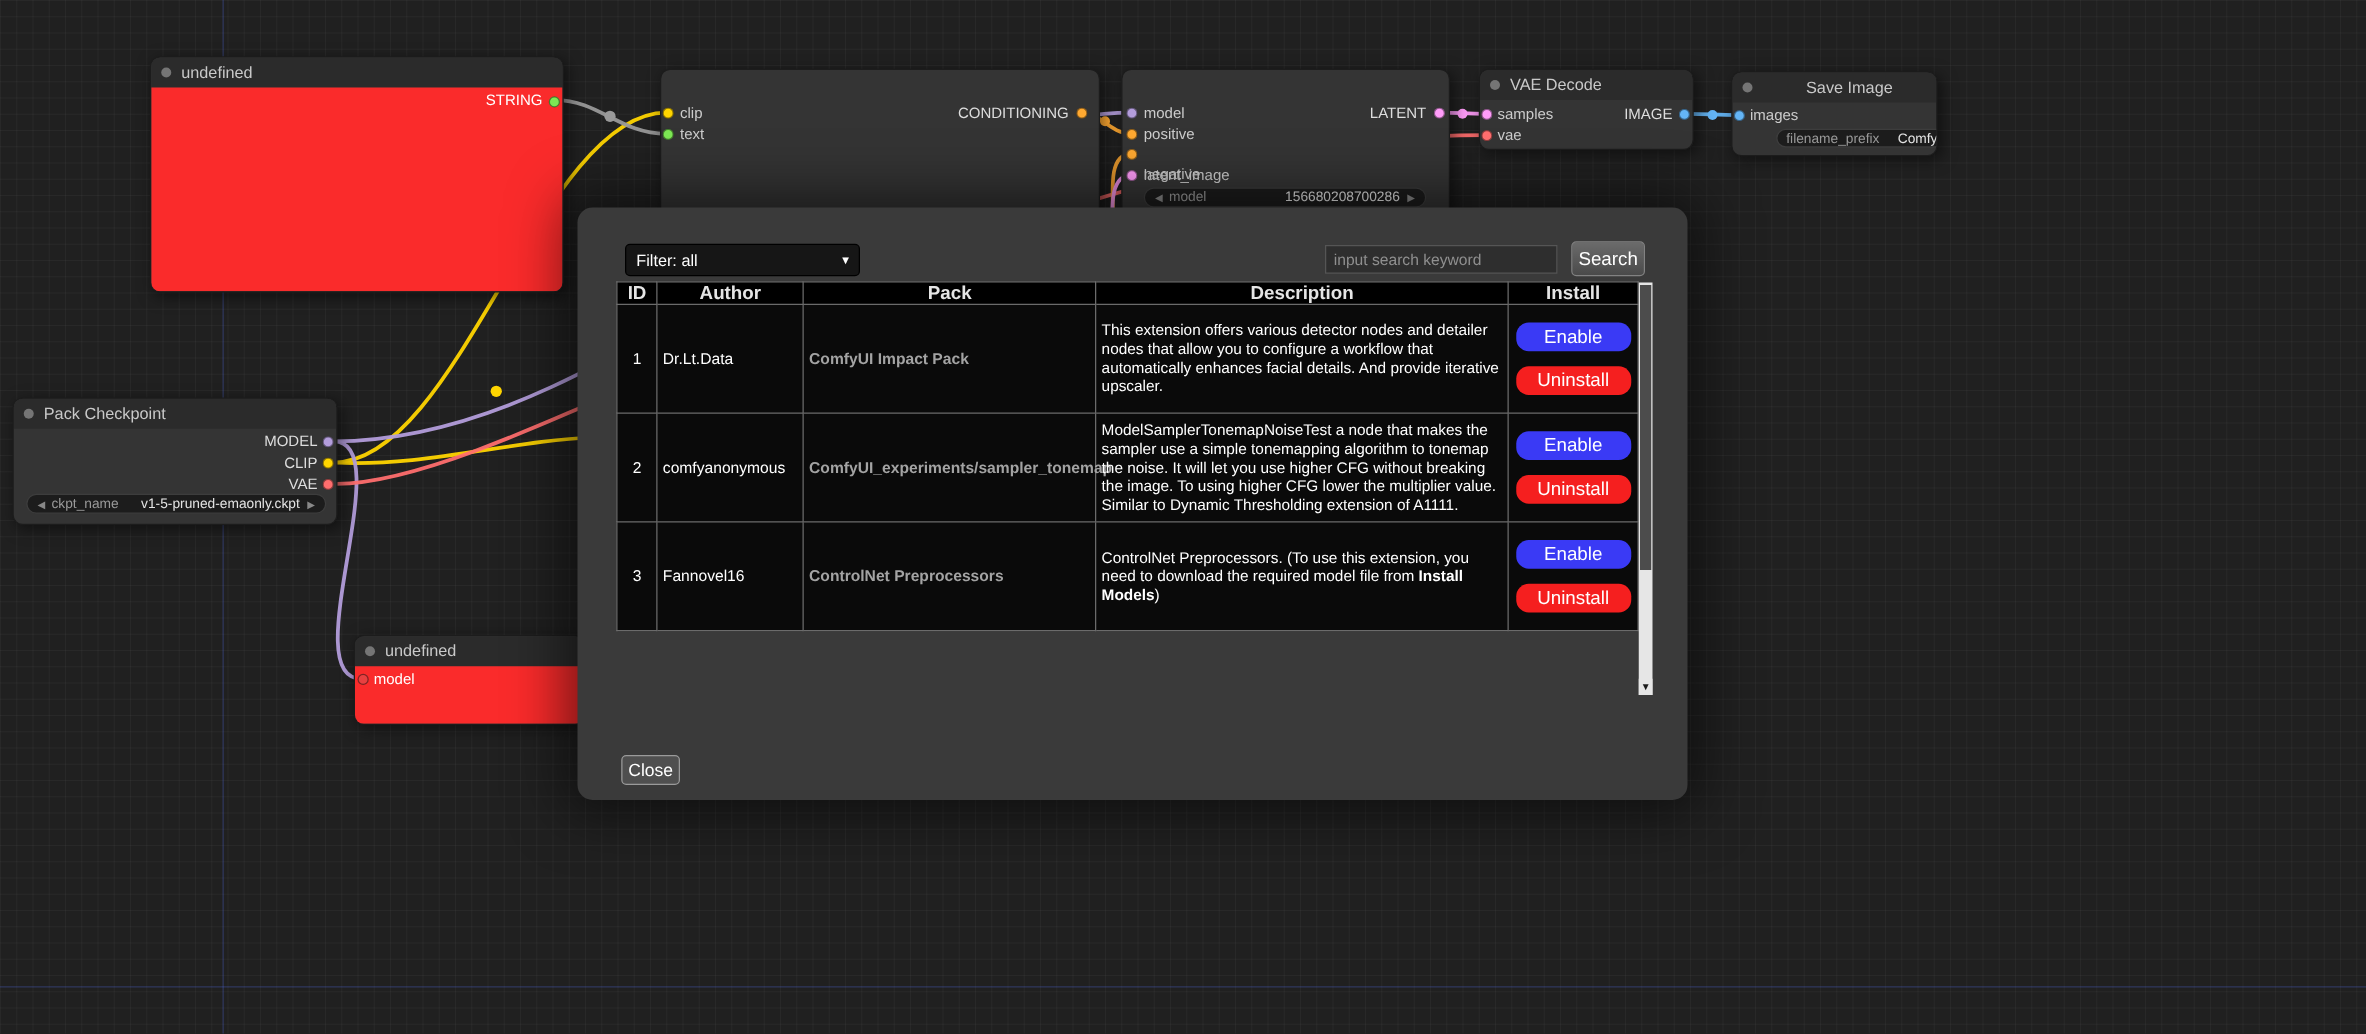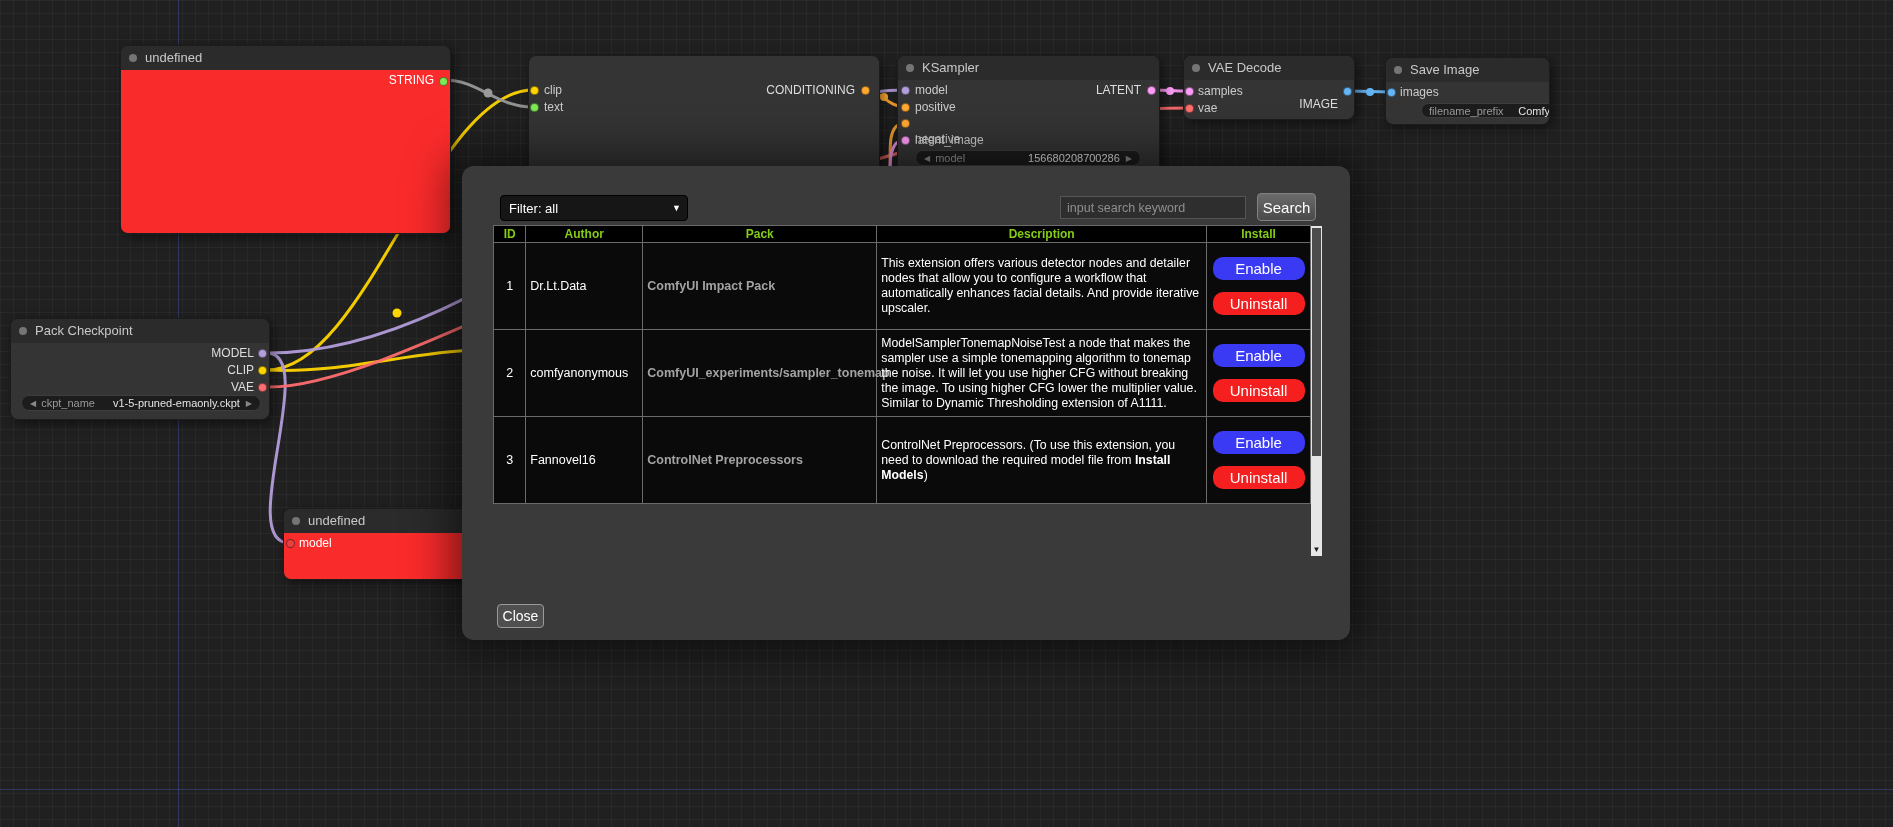--- a/index.html
+++ b/index.html
@@ -54,21 +54,21 @@
   .dot-yellow{background:#ffd500;} .dot-purple{background:#b39ddb;}
   .dot-salmon{background:#ff6e6e;} .dot-orange{background:#ffa931;}
   .dot-pink{background:#ff9cf9;}   .dot-blue{background:#64b5f6;}
   .dot-green{background:#7de854;}  .dot-red{background:#e84040;}
 
   
   #node-string   { left:120px; top:45px;  width:331px; height:189px; }
   #node-clip     { left:528px; top:55px;  width:352px; height:115px; border-radius:8px 8px 0 0; }
   #node-ksampler { left:897px; top:55px;  width:263px; height:115px; border-radius:8px 8px 0 0; }
   #node-vae      { left:1183px;top:55px;  width:172px; height:65px; }
-  #node-save     { left:1385px;top:57px;  width:165px; height:68px; }
+  #node-save     { left:1385px;top:57px;  width:165px; height:68px;text-align:center; }
   #node-ckpt     { left:10px;  top:318px; width:260px; height:102px; }
   #node-model    { left:283px; top:508px; width:185px; height:72px; }
 
   
   .manager {
     position:absolute; left:462px; top:166px; width:888px; height:474px; z-index:10;
     background:#3a3a3a; border-radius:12px;
     box-shadow:0 0 45px 10px rgba(0,0,0,.55);
   }
   .select-wrap { position:absolute; left:38px; top:29px; width:188px; height:26px; }
@@ -88,22 +88,22 @@
     position:absolute; left:795px; top:27px; width:59px; height:28px;
     background:linear-gradient(#6b6b6b,#4a4a4a); border:1px solid #828282; border-radius:4px;
     color:#fff; font-size:15px; cursor:pointer; font-family:"Liberation Sans",sans-serif;
   }
   table.ext-table {
     position:absolute; left:31px; top:59px; width:818px;
     border-collapse:collapse; table-layout:fixed; background:#0a0a0a;
     font-size:12.5px; color:#fff;
   }
   .ext-table th {
-    background:#000; color:#84cc16; font-weight:bold; height:17px;
-    border:1px solid #6b6b6b; font-size:12px; padding:0 3px;
+    background:#000; color:#e5e5e5; font-weight:bold; height:17px;
+    border:1px solid #6b6b6b; font-size:15px; padding:0 3px;
   }
   .ext-table td { border:1px solid #6b6b6b; padding:2px 4px; vertical-align:middle; }
   td.c-id { text-align:center; }
   td.c-name a { color:#a3a3a3; font-weight:bold; text-decoration:none; cursor:pointer; }
   td.c-desc { font-size:12.3px; line-height:15px; padding:2px 4px; }
   td.c-install { text-align:center; }
   .row-1 { height:65px; } .row-2 { height:78px; } .row-3 { height:52px; }
   .btn-enable, .btn-uninstall {
     display:block; width:92px; height:23px; margin:12px auto; border:none; border-radius:10px;
     color:#fff; font-size:15px; cursor:pointer; line-height:21px;
@@ -166,24 +166,20 @@
 <div class="node" id="node-clip">
   <span class="slot-dot dot-yellow" style="left:1px; top:30px;"></span>
   <span class="slot-label" style="left:15px; top:27px;">clip</span>
   <span class="slot-dot dot-green" style="left:1px; top:47px;"></span>
   <span class="slot-label" style="left:15px; top:44px;">text</span>
   <span class="out-label" style="right:24px; top:27px;">CONDITIONING</span>
   <span class="slot-dot dot-orange" style="right:9px; top:30px;"></span>
 </div>
 
 <div class="node" id="node-ksampler">
-  <div class="titlebar">
-    <span class="title-dot"></span>
-    <span>KSampler</span>
-  </div>
   <span class="slot-dot dot-purple" style="left:3px; top:30px;"></span>
   <span class="slot-label" style="left:17px; top:27px;">model</span>
   <span class="slot-dot dot-orange" style="left:3px; top:47px;"></span>
   <span class="slot-label" style="left:17px; top:44px;">positive</span>
   <span class="slot-dot dot-orange" style="left:3px; top:63px;"></span>
   <span class="slot-label" style="left:17px; top:76px;">negative</span>
   <span class="slot-dot dot-pink" style="left:3px; top:80px;"></span>
   <span class="slot-label" style="left:17px; top:77px;">latent_image</span>
   <span class="out-label" style="right:18px; top:27px;">LATENT</span>
   <span class="slot-dot dot-pink" style="right:3px; top:30px;"></span>
@@ -197,21 +193,21 @@
 
 <div class="node" id="node-vae">
   <div class="titlebar">
     <span class="title-dot"></span>
     <span>VAE Decode</span>
   </div>
   <span class="slot-dot dot-pink" style="left:1px; top:31px;"></span>
   <span class="slot-label" style="left:14px; top:28px;">samples</span>
   <span class="slot-dot dot-salmon" style="left:1px; top:48px;"></span>
   <span class="slot-label" style="left:14px; top:45px;">vae</span>
-  <span class="out-label" style="right:16px; top:41px;">IMAGE</span>
+  <span class="out-label" style="right:16px; top:28px;">IMAGE</span>
   <span class="slot-dot dot-blue" style="right:2px; top:31px;"></span>
 </div>
 
 <div class="node" id="node-save">
   <div class="titlebar">
     <span class="title-dot"></span>
     <span>Save Image</span>
   </div>
   <span class="slot-dot dot-blue" style="left:1px; top:30px;"></span>
   <span class="slot-label" style="left:14px; top:27px;">images</span>

